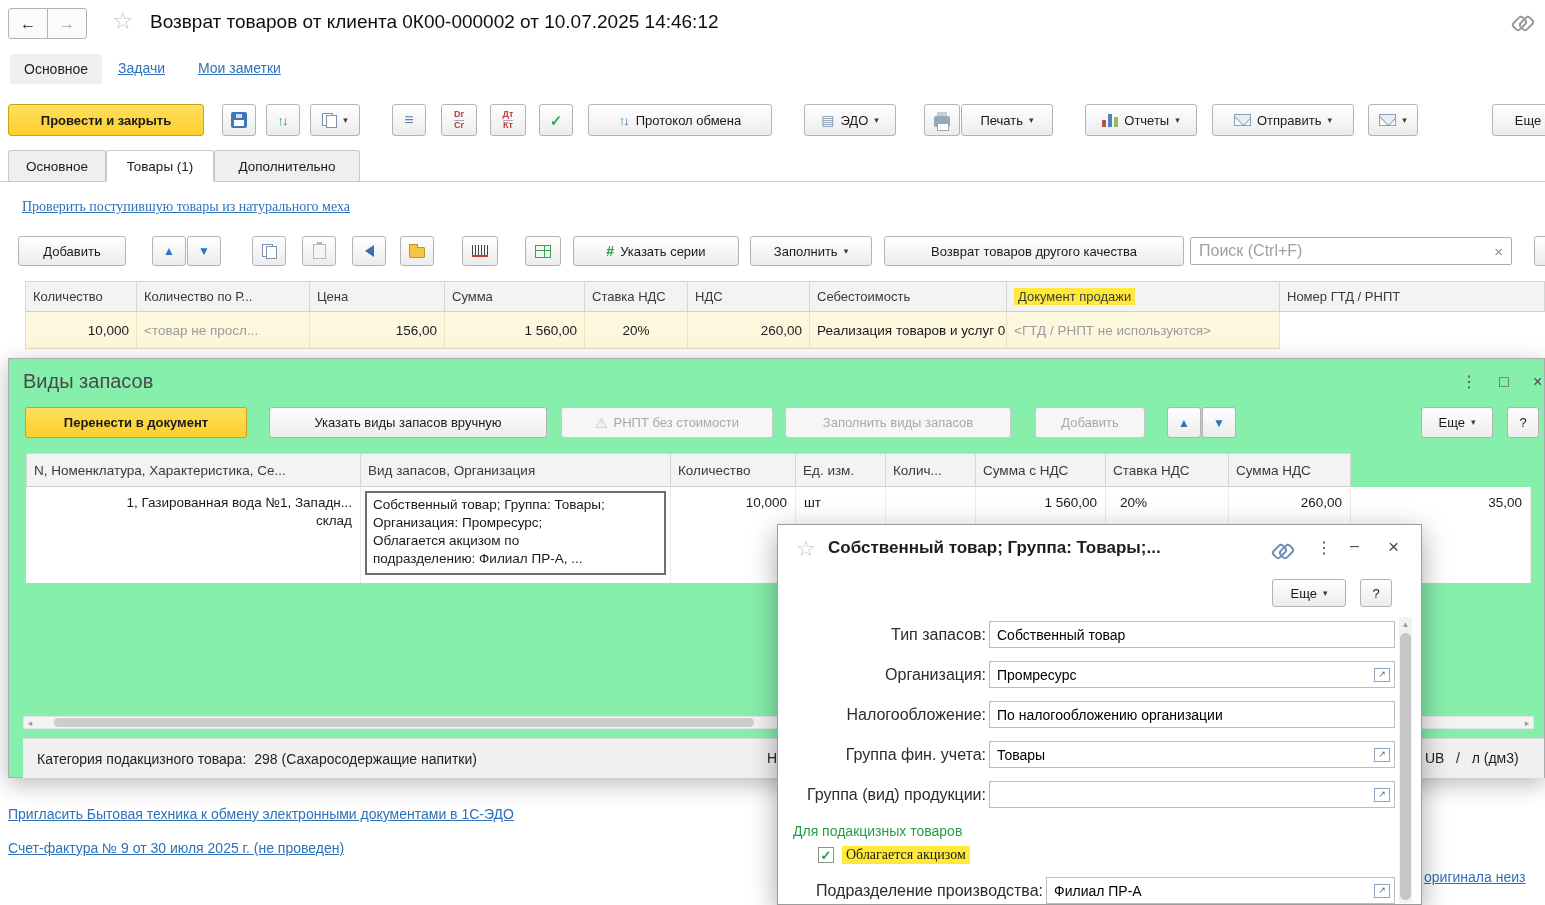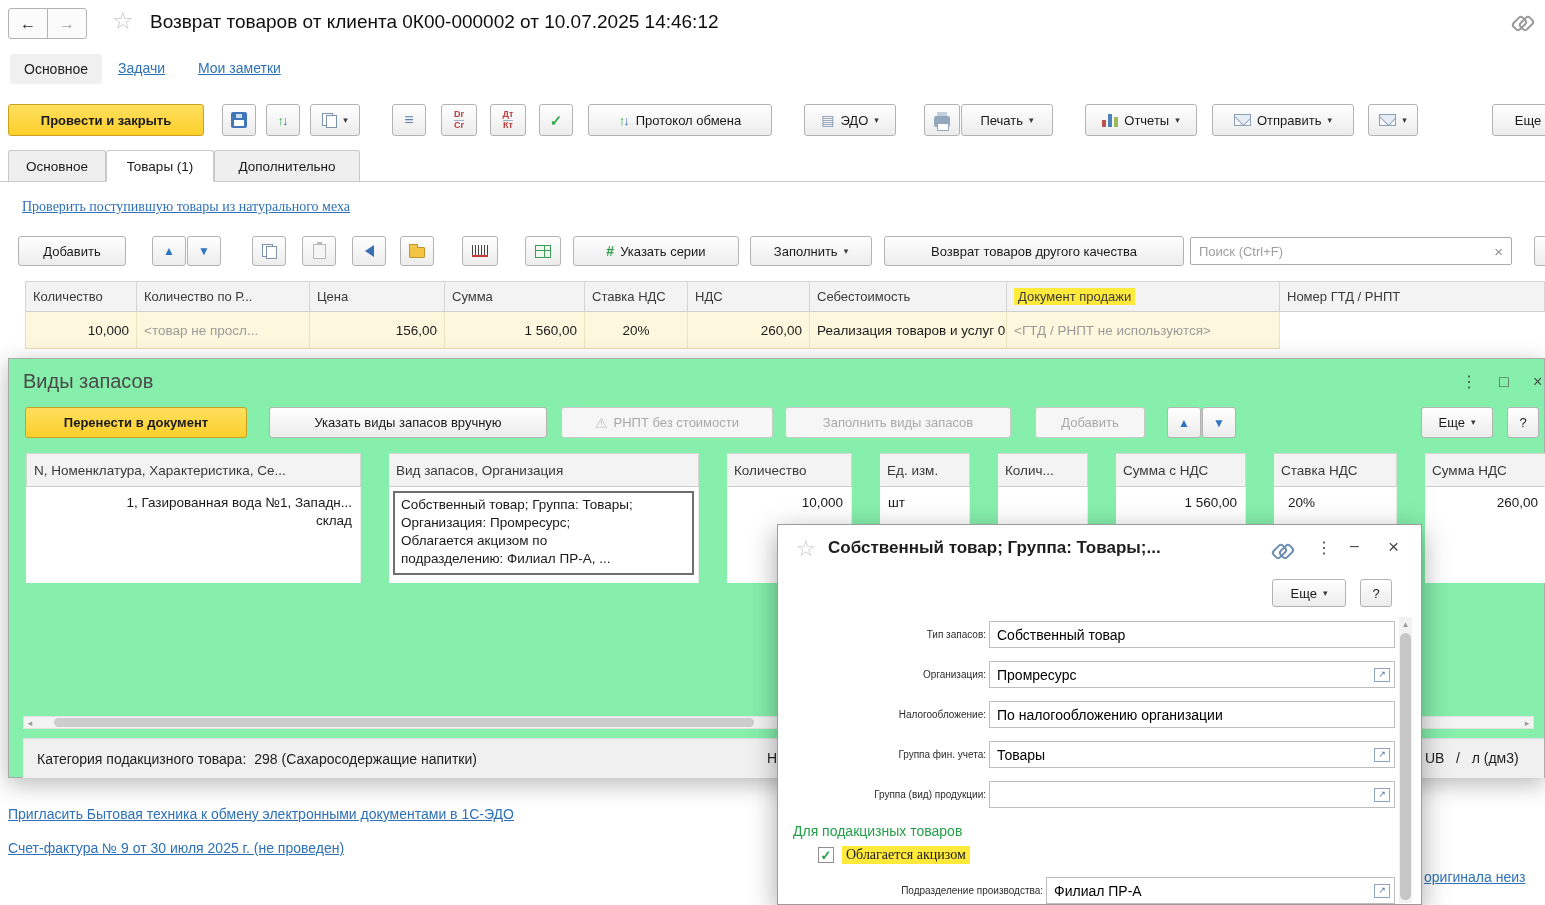--- a/index.html
+++ b/index.html
@@ -63,57 +63,57 @@
 .i-print::before{content:"";position:absolute;top:-4px;left:3px;width:10px;height:4px;background:#c3cfdd;}
 .i-print::after{content:"";position:absolute;bottom:-4px;left:3px;width:10px;height:6px;background:#fff;border:1px solid #93a7bd;}
 .i-chart{display:inline-flex;align-items:flex-end;gap:2px;height:14px;}
 .i-chart b{width:4px;background:#c0504d;height:7px;}
 .i-chart b:nth-child(2){background:#4f81bd;height:13px;}
 .i-chart b:nth-child(3){background:#9bbb59;height:10px;}
 .i-env{width:17px;height:12px;background:#f8fafc;border:1px solid #8aa0b8;position:relative;display:inline-block;overflow:hidden;}
 .i-env::before{content:"";position:absolute;top:-7px;left:1px;width:13px;height:13px;transform:rotate(45deg);background:#e6edf5;border:1px solid #8aa0b8;}
 
 .search{display:flex;align-items:center;border:1px solid #ababab;border-radius:2px;background:#fff;padding:0 4px 0 8px;}
-.search input{flex:1;border:none;outline:none;font:inherit;font-size:13px;color:#333;background:transparent;min-width:0;}
+.search input{flex:1;border:none;outline:none;font:inherit;font-size:16px;color:#333;background:transparent;min-width:0;}
 .search input::placeholder{color:#9f9f9f;}
 .search .clear{color:#8d8d8d;font-size:15px;cursor:pointer;padding:0 4px;}
 
 .tabline{height:1px;background:#c9c9c9;}
 .tab{height:31px;display:flex;align-items:center;justify-content:center;background:#efefef;border:1px solid #c9c9c9;border-bottom:none;border-radius:3px 3px 0 0;font-size:13.5px;cursor:pointer;z-index:1;}
 .tab.active{background:#fff;height:32px;z-index:3;border-bottom:1px solid #fff;}
 
 .gt-head,.gt-row{display:grid;grid-template-columns:112px 173px 135px 140px 103px 122px 197px 273px 265px;}
 .th{height:31px;background:#f3f3f3;border-right:1px solid #d6d6d6;border-bottom:1px solid #cfcfcf;border-top:1px solid #d6d6d6;display:flex;align-items:center;padding:0 7px;color:#3a3a3a;font-size:13px;white-space:nowrap;overflow:hidden;cursor:pointer;}
 .th:first-child{border-left:1px solid #d6d6d6;}
 .th.h34{height:34px;font-size:13.5px;}
 .td{height:37px;display:flex;align-items:center;padding:0 7px;font-size:13.5px;background:#fdf8dd;border-right:1px solid #ece4c0;border-bottom:1px solid #e6deba;white-space:nowrap;overflow:hidden;cursor:pointer;}
 .td:first-child{border-left:1px solid #e6deba;}
 .td.num{justify-content:flex-end;}
 .td.center{justify-content:center;}
 .td.muted{color:#9b9b9b;}
 .td.sel{background:#ffe93b;box-shadow:inset 0 0 0 2px #81813f;}
 .hl{background:#ffe93b;padding:1px 4px;}
 
-.st-head,.st-row{display:grid;grid-template-columns:335px 310px 125px 90px 90px 130px 123px 122px 180px;gap:28px;}
+.st-head,.st-row{display:grid;grid-template-columns:335px 310px 125px 90px 90px 130px 123px 122px 180px;}
 .std{height:96px;padding:7px 8px;font-size:13.5px;background:#fff;border-right:1px solid #ececec;overflow:hidden;cursor:pointer;line-height:18px;}
 .std.r{text-align:right;}
 .std.ind{padding-left:14px;}
 .typebox{border:2px solid #6f6f6f;padding:3px 6px;line-height:18px;font-size:13.5px;height:84px;background:#fff;}
 
 .panel{left:8px;top:358px;width:1537px;height:420px;background:#86efac;border:1px solid #ababab;box-shadow:0 6px 22px rgba(0,0,0,0.28);z-index:10;}
 .panel-title{font-size:20px;color:#4a4a4a;white-space:nowrap;}
 .winicon{font-size:16px;color:#4a4a4a;cursor:pointer;line-height:1;}
 .hscroll{background:#f3f3f3;border:1px solid #e3e3e3;}
 .hthumb{position:absolute;left:30px;width:700px;top:1px;bottom:1px;background:#cdcdcd;border-radius:6px;cursor:pointer;}
 .harr{position:absolute;top:0;bottom:0;width:12px;display:flex;align-items:center;justify-content:center;color:#9a9a9a;font-size:9px;cursor:pointer;}
 .panel-footer{background:#f0f0f0;border-top:1px solid #dcdcdc;display:flex;align-items:center;padding-left:14px;font-size:14px;color:#222;}
 
 .dialog{left:777px;top:524px;width:645px;height:381px;background:#fff;border:1px solid #9c9c9c;box-shadow:0 8px 26px rgba(0,0,0,0.35);z-index:20;}
 .dlg-title{font-size:17px;font-weight:700;color:#1d1d1d;white-space:nowrap;overflow:hidden;text-overflow:ellipsis;width:430px;}
-.dlg-label{width:200px;text-align:right;font-size:10px;color:#2c2c2c;line-height:27px;white-space:nowrap;}
+.dlg-label{width:200px;text-align:right;font-size:16px;color:#2c2c2c;line-height:27px;white-space:nowrap;}
 .fld{display:flex;align-items:center;height:27px;border:1px solid #bdbdbd;background:#fff;padding:0 4px 0 7px;}
 .fld input{flex:1;border:none;outline:none;background:transparent;font:inherit;font-size:14px;color:#000;min-width:0;}
 .i-open{width:16px;height:14px;border:1px solid #8fa4bc;display:inline-flex;align-items:center;justify-content:center;background:#fff;cursor:pointer;flex:0 0 auto;}
 .i-open i{font-style:normal;font-size:9px;color:#53779f;line-height:1;}
 .checkbox{width:16px;height:16px;border:1px solid #8f8f8f;background:#fff;display:inline-flex;align-items:center;justify-content:center;cursor:pointer;}
 .checkbox i{font-style:normal;color:#23a046;font-weight:700;font-size:13px;line-height:1;}
 .green-text{color:#23a046;font-size:14px;}
 .vscroll{background:#f2f2f2;}
 .vthumb{position:absolute;left:1px;right:1px;top:16px;bottom:3px;background:#c6c6c6;border-radius:6px;cursor:pointer;}
 .vsarr{position:absolute;top:3px;left:0;right:0;text-align:center;font-size:8px;color:#9a9a9a;}

